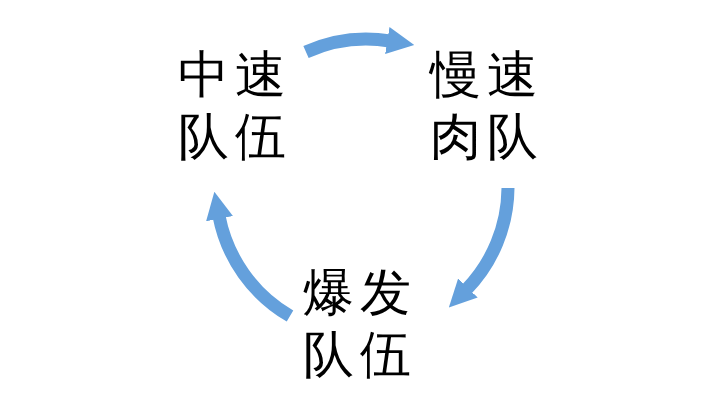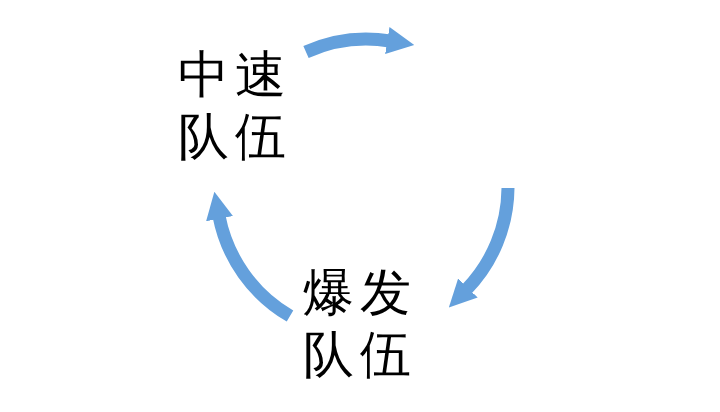--- a/index.html
+++ b/index.html
@@ -56,17 +56,19 @@
     <path d="M 306 52 A 148 148 0 0 1 390 41" fill="none" stroke-width="13" marker-end="url(#ah)" stroke="#64A0DC"></path>
 
     <path d="M 508 188 A 148 148 0 0 1 466 290" fill="none" stroke-width="13" marker-end="url(#ah)" stroke="#64A0DC"></path>
 
     <path d="M 290 316 A 148 148 0 0 1 219 216" fill="none" stroke-width="13" marker-end="url(#ah)" stroke="#64A0DC"></path>
   </svg>
 
   <div class="node node-medium">中速
 队伍</div>
 
+  <div class="node node-slow">慢速
+肉队</div>
 
   <div class="node node-burst">爆发
 队伍</div>
 
 </div>
 
 </body></html>

